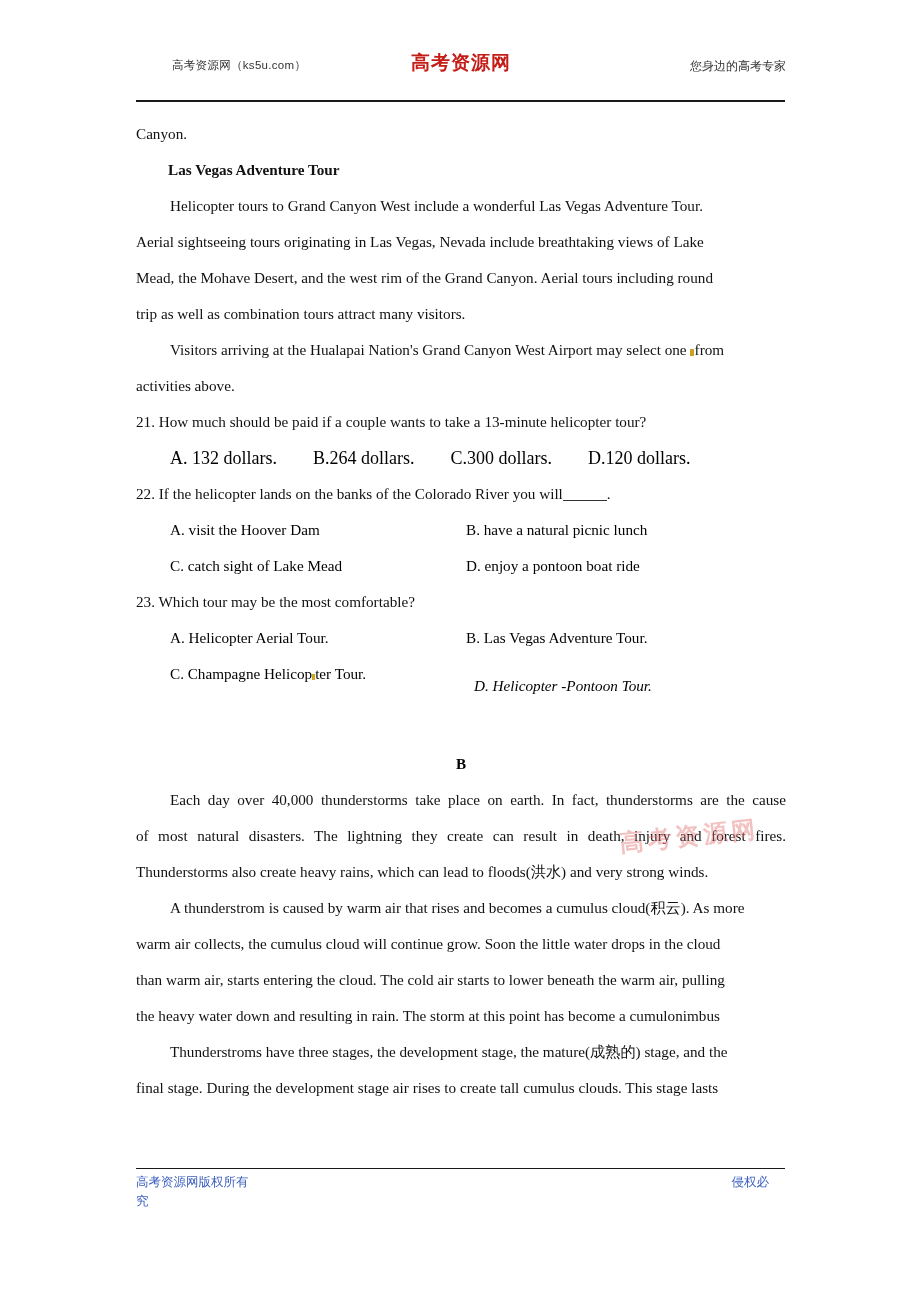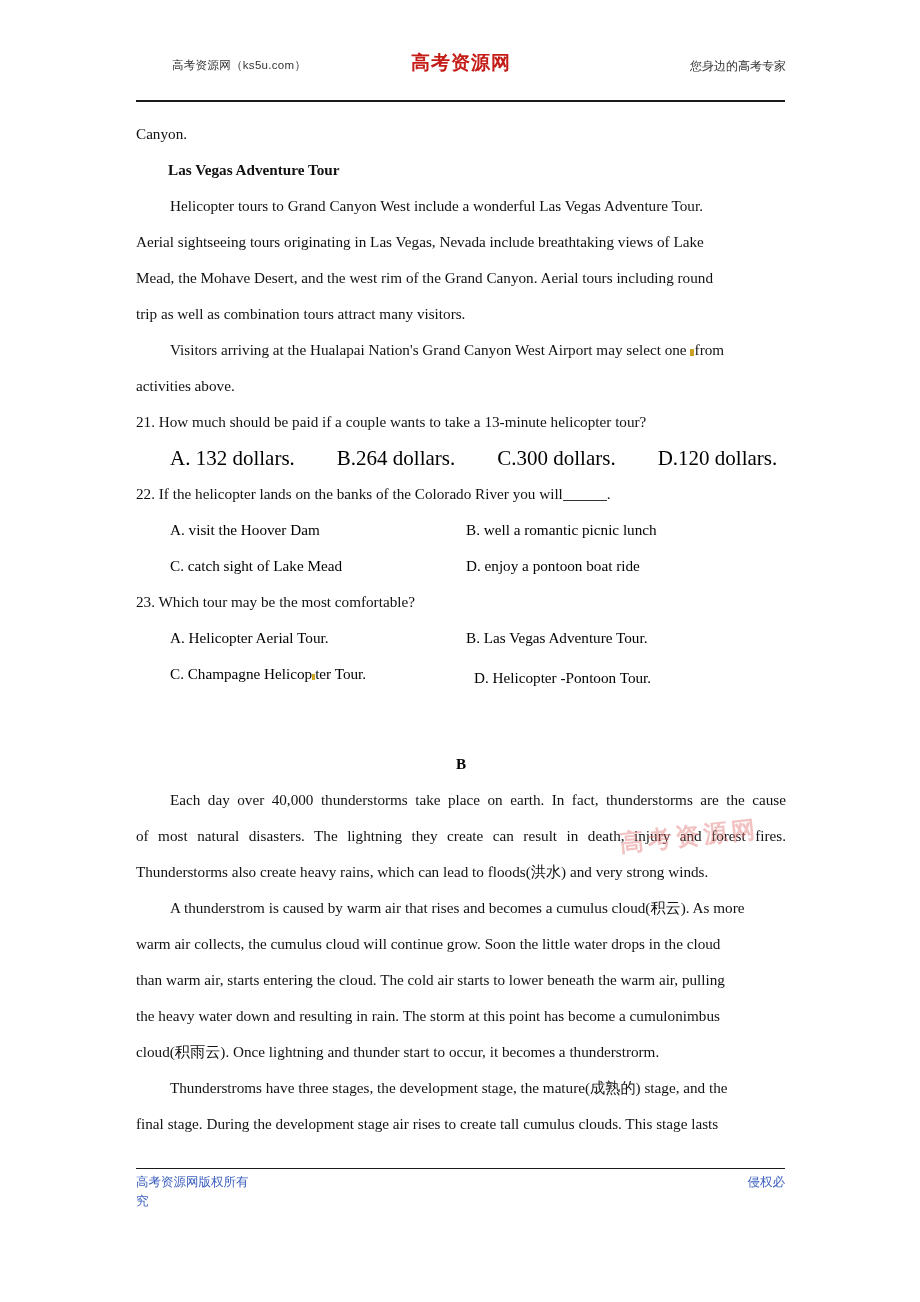--- a/index.html
+++ b/index.html
@@ -105,24 +105,24 @@
 
   .opt-row {
     font-size: 15.2px;
     line-height: 36px;
     padding-left: 34px;
     position: relative;
     height: 36px;
   }
   .opt-a { position: absolute; left: 34px; top: 0; white-space: nowrap; }
   .opt-b { position: absolute; left: 330px; top: 0; white-space: nowrap; }
-  .opt-b2 { position: absolute; left: 338px; top: 4px; white-space: nowrap; }
+  .opt-b2 { position: absolute; left: 338px; top: 12px; white-space: nowrap; font-style: italic; }
 
   .choice-line {
-    font-size: 21px;
+    font-size: 18px;
     line-height: 36px;
     padding-left: 34px;
     white-space: pre;
     font-family: Liberation Serif, serif;
   }
 
   .blank-underline {
     display: inline-block;
     width: 44px;
     border-bottom: 1px solid #333;
@@ -181,21 +181,21 @@
     font-size: 12.5px;
     line-height: 19px;
     color: #3b5fbf;
   }
   .footer-row {
     position: relative;
     height: 19px;
     text-align: right;
   }
   .footer-left { position: absolute; left: 0; top: 0; white-space: nowrap; }
-  .footer-right { position: absolute; right: 0; top: 0; white-space: nowrap; }
+  .footer-right { position: absolute; right: 16px; top: 0; white-space: nowrap; }
   .footer-left2 { position: absolute; left: 0; top: 0; white-space: nowrap; }
 </style>
 </head>
 <body>
 
 <div class="page">
 
   <div class="header">
     <div class="header-left">高考资源网（ks5u.com）</div>
     <div class="header-logo">高考资源网</div>
@@ -216,21 +216,21 @@
 
     <div class="line indent"><span>Visitors arriving at the Hualapai Nation's Grand Canyon West Airport may select one</span><span class="mark-dot"></span><span>from</span></div>
     <div class="line">activities above.</div>
 
     <div class="line"><span>21.</span> <span>How much should be paid if a couple wants to take a 13-minute helicopter tour?</span></div>
     <div class="choice-line">A. 132 dollars.        B.264 dollars.        C.300 dollars.        D.120 dollars.</div>
 
     <div class="line"><span>22.</span> <span>If the helicopter lands on the banks of the Colorado River you will</span><span class="blank-underline"></span><span>.</span></div>
     <div class="opt-row">
       <span class="opt-a">A. visit the Hoover Dam</span>
-      <span class="opt-b">B. well a romantic picnic lunch</span>
+      <span class="opt-b">B. have a natural picnic lunch</span>
     </div>
     <div class="opt-row">
       <span class="opt-a">C. catch sight of Lake Mead</span>
       <span class="opt-b">D. enjoy a pontoon boat ride</span>
     </div>
 
     <div class="line"><span>23.</span> <span>Which tour may be the most comfortable?</span></div>
     <div class="opt-row">
       <span class="opt-a">A. Helicopter Aerial Tour.</span>
       <span class="opt-b">B. Las Vegas Adventure Tour.</span>
@@ -246,21 +246,20 @@
     <div class="sec-label">B</div>
 
     <div class="line indent just">Each day over 40,000 thunderstorms take place on earth. In fact, thunderstorms are the cause</div>
     <div class="line just">of most natural disasters. The lightning they create can result in death, injury and forest fires.</div>
     <div class="line">Thunderstorms also create heavy rains, which can lead to floods(洪水) and very strong winds.</div>
 
     <div class="line indent">A thunderstrom is caused by warm air that rises and becomes a cumulus cloud(积云). As more</div>
     <div class="line">warm air collects, the cumulus cloud will continue grow. Soon the little water drops in the cloud</div>
     <div class="line">than warm air, starts entering the cloud. The cold air starts to lower beneath the warm air, pulling</div>
     <div class="line">the heavy water down and resulting in rain. The storm at this point has become a cumulonimbus</div>
-    <div class="line">cloud(积雨云). Once lightning and thunder start to occur, it becomes a thunderstrorm.</div>
 
     <div class="line indent">Thunderstroms have three stages, the development stage, the mature(成熟的) stage, and the</div>
     <div class="line">final stage. During the development stage air rises to create tall cumulus clouds. This stage lasts</div>
 
   </div>
 
   <div class="watermark">高考资源网</div>
 
   <div class="rule-bottom"></div>
   <div class="footer">

